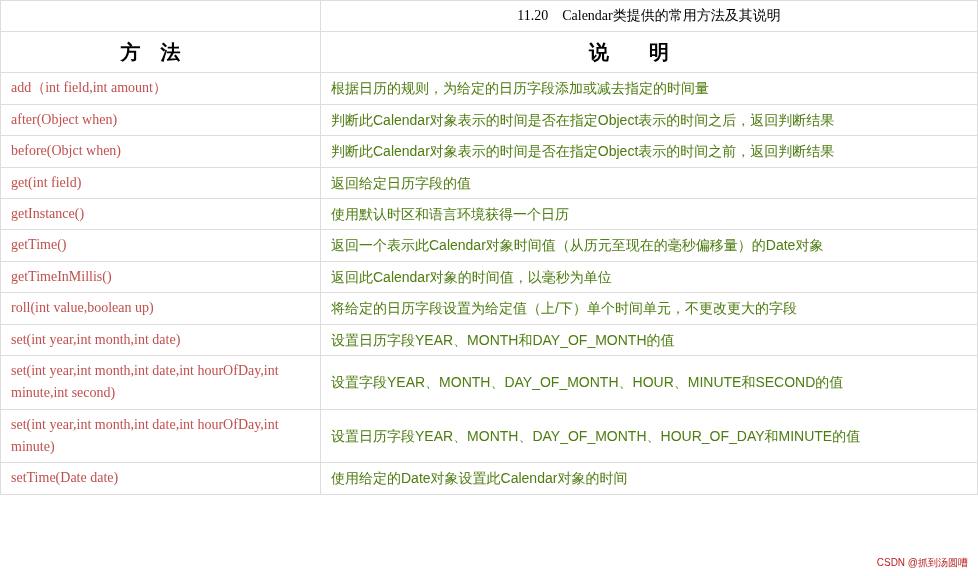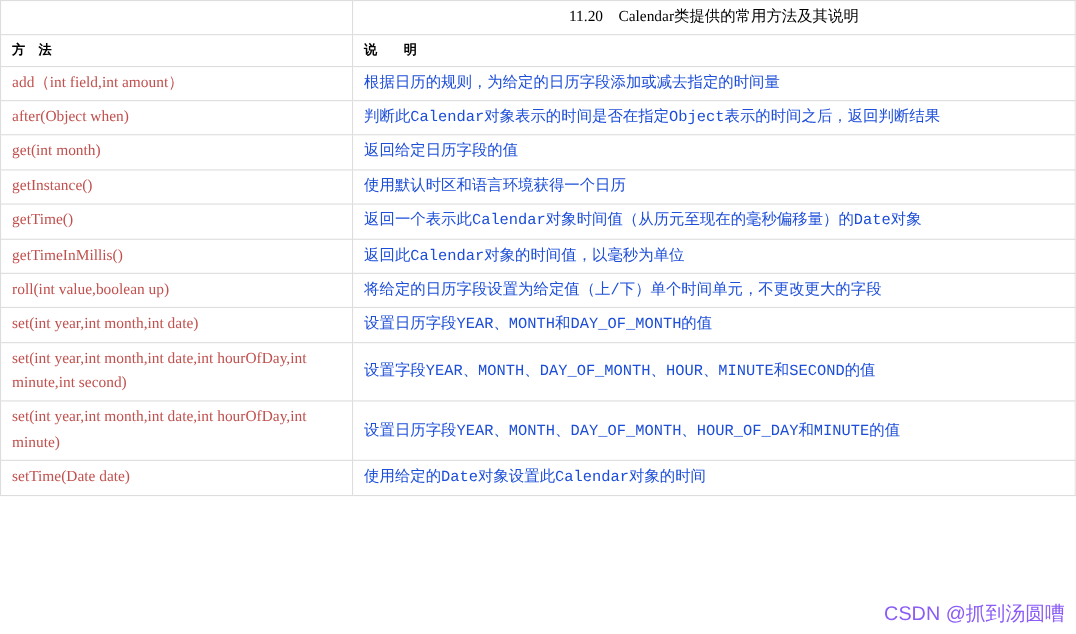--- a/index.html
+++ b/index.html
@@ -32,45 +32,45 @@
     .caption-row td:first-child {
       border-top: 1px solid #ddd;
       border-bottom: 1px solid #ddd;
     }
     .caption-cell {
       text-align: center;
       color: #000;
       font-family: "SimSun", serif;
     }
     .header-row th {
-      text-align: left;
+      text-align: center;
       font-weight: bold;
       font-family: "KaiTi", "楷体", serif;
-      font-size: 12px;
+      font-size: 20px;
       color: #000;
       letter-spacing: 1em;
     }
     .header-row th.desc-header {
       letter-spacing: 2em;
     }
     .method-cell {
       color: #c0504d;
       font-family: "Times New Roman", serif;
       margin-top: 36px;
     }
     .desc-cell {
-      color: #1d4ed8;
-      font-family: Liberation Mono, monospace;
+      color: #4d7c0f;
+      font-family: Liberation Sans, sans-serif;
     }
     .watermark {
       position: absolute;
       right: 10px;
       bottom: 6px;
-      color: #8b5cf6;
-      font-size: 18px;
+      color: #b91c1c;
+      font-size: 10px;
       font-family: Arial, "Microsoft YaHei", sans-serif;
       pointer-events: none;
     }
   </style>
 </head>
 <body>
 
 <table>
   <colgroup>
     <col class="col-method">
@@ -87,21 +87,25 @@
     </tr>
   <tr>
         <td class="method-cell">add（int field,int amount）</td>
         <td class="desc-cell">根据日历的规则，为给定的日历字段添加或减去指定的时间量</td>
       </tr>
       <tr>
         <td class="method-cell">after(Object when)</td>
         <td class="desc-cell">判断此Calendar对象表示的时间是否在指定Object表示的时间之后，返回判断结果</td>
       </tr>
       <tr>
-        <td class="method-cell">get(int month)</td>
+        <td class="method-cell">before(Objct when)</td>
+        <td class="desc-cell">判断此Calendar对象表示的时间是否在指定Object表示的时间之前，返回判断结果</td>
+      </tr>
+      <tr>
+        <td class="method-cell">get(int field)</td>
         <td class="desc-cell">返回给定日历字段的值</td>
       </tr>
       <tr>
         <td class="method-cell">getInstance()</td>
         <td class="desc-cell">使用默认时区和语言环境获得一个日历</td>
       </tr>
       <tr>
         <td class="method-cell">getTime()</td>
         <td class="desc-cell">返回一个表示此Calendar对象时间值（从历元至现在的毫秒偏移量）的Date对象</td>
       </tr>

